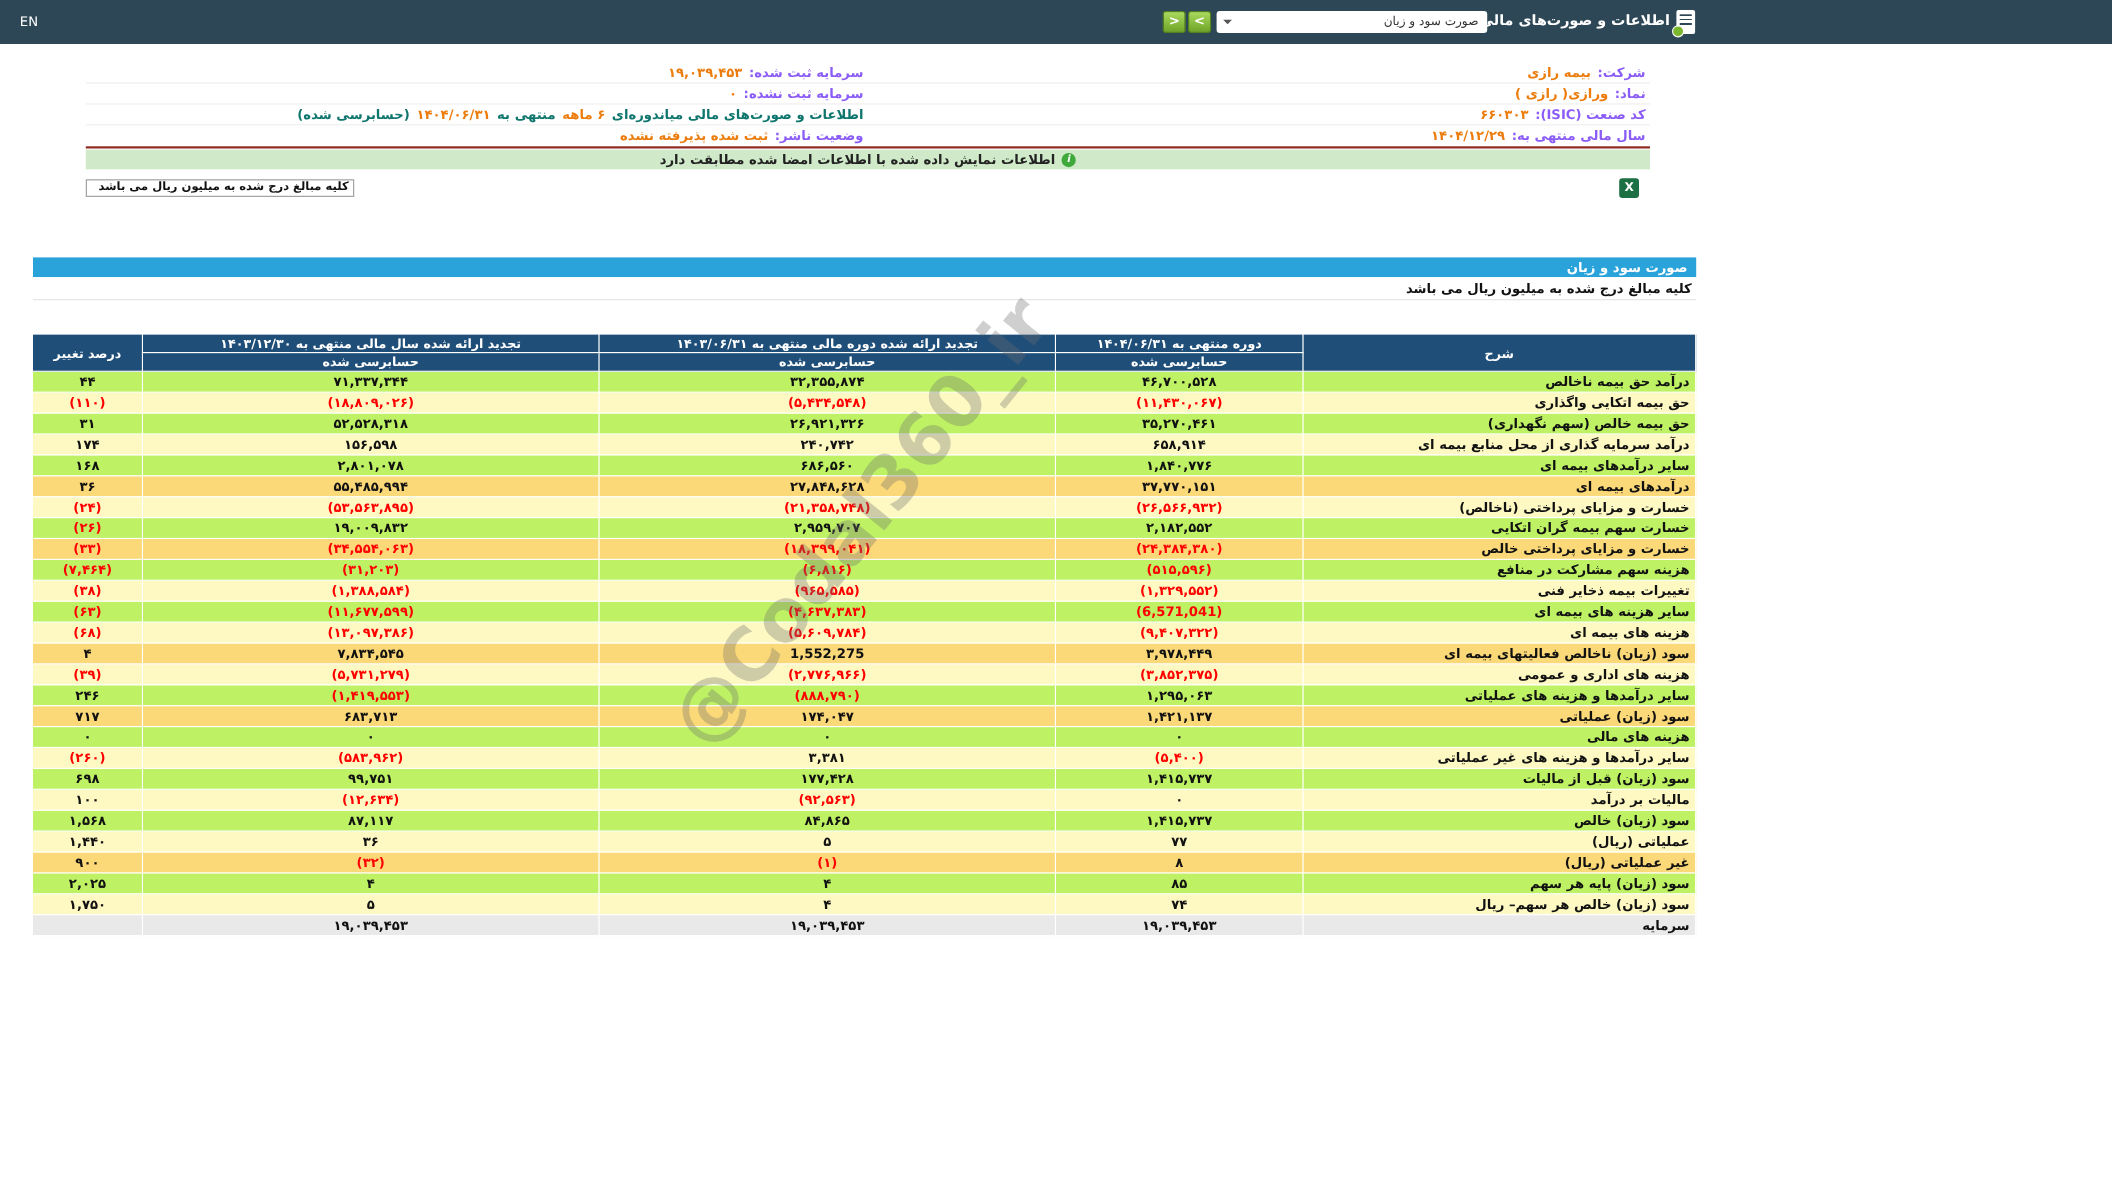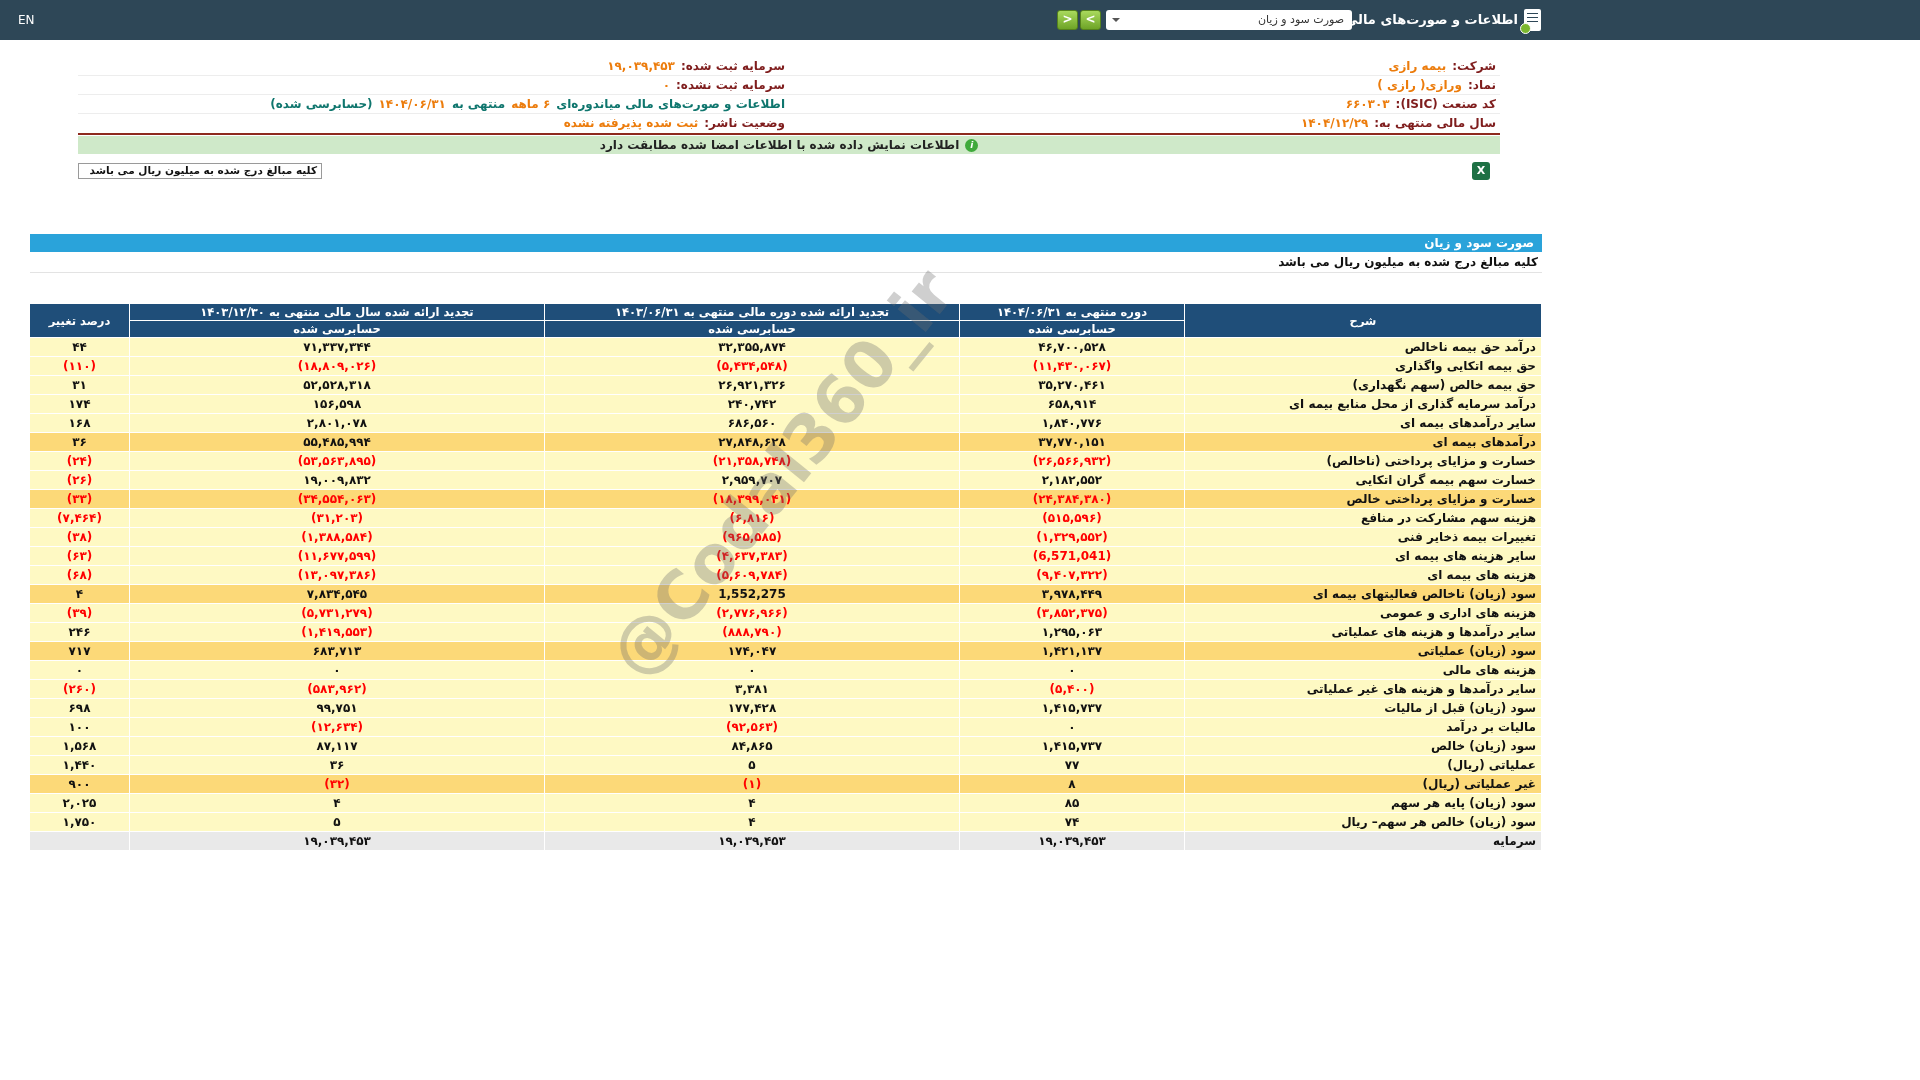--- a/index.html
+++ b/index.html
@@ -23,21 +23,21 @@
   .nav-btn { position:absolute; top:10px; width:21px; height:20px; border-radius:3px;
       background:linear-gradient(#a9d95d,#6ea427); border:1px solid #55821c; color:#fff;
       font-weight:bold; font-size:12px; line-height:17px; text-align:center; cursor:pointer; }
   .btn-back { left:1057px; } .btn-fwd { left:1080px; }
 
   
   .info { position:absolute; left:78px; top:57px; width:1422px; border-bottom:2px solid #8e2a1e; }
   .info-row { display:flex; height:19px; line-height:19px; border-bottom:1px solid #ededed; font-size:12px; }
   .info-row:last-child { border-bottom:none; }
   .half { width:50%; display:flex; gap:6px; padding:0 4px; white-space:nowrap; }
-  .lbl { font-weight:bold; color:#7f1d1d;text-align:right; }
+  .lbl { font-weight:bold; color:#8b5cf6;text-align:right; }
   .val { color:#ec7c0c; font-weight:bold; }
   .blk { font-weight:bold; color:#0f766e; }
 
   
   .banner { position:absolute; left:78px; top:136px; width:1422px; height:18px; background:#cfe9c9;
       display:flex; align-items:center; justify-content:center; gap:6px; font-size:12px; font-weight:bold; color:#222; }
   .info-icon { width:13px; height:13px; border-radius:50%; background:#3faa3b; color:#fff; flex:0 0 13px;
       font-size:9px; line-height:13px; text-align:center; font-weight:bold; font-style:italic; }
 
   
@@ -50,21 +50,21 @@
   .section { position:absolute; left:30px; top:234px; width:1512px; }
   .sec-bar { height:18px; background:#2aa3da; color:#fff; font-weight:bold; font-size:12px; line-height:18px; padding:0 8px; }
   .sec-note { height:21px; line-height:21px; font-size:12px; font-weight:bold; color:#111; padding:0 4px;
       border-bottom:1px solid #e3e3e3; background:#fff; }
   table { margin-top:30px; width:100%; border-collapse:collapse; table-layout:fixed; direction:rtl; }
   thead th { background:#1f4e79; color:#fff; font-size:11.5px; font-weight:bold; border:1px solid #fff;
       height:17px; padding:1px 4px; text-align:center; }
   tbody td { font-size:12px; font-weight:bold; height:19px; border:1px solid #fff; padding:0 5px; color:#111; }
   td.label { text-align:right; }
   td.num { text-align:center; direction:ltr; unicode-bidi:isolate; }
-  tr.row-alt td { background:#fef9c3; }
+  tr.row-alt td { background:#bef264; }
   tr.row-plain td { background:#fef9c3; }
   tr.row-sum td { background:#fcd978; }
   tr.row-cap td { background:#e9e9e9; }
   .neg { color:#ff0000; }
 
   
   .watermark { position:absolute; left:497px; top:435px; width:570px; text-align:center;
       font-size:66px; font-weight:bold; color:rgba(110,110,110,0.33); transform:rotate(-51deg);
       pointer-events:none; direction:ltr; z-index:5; }
 </style>

